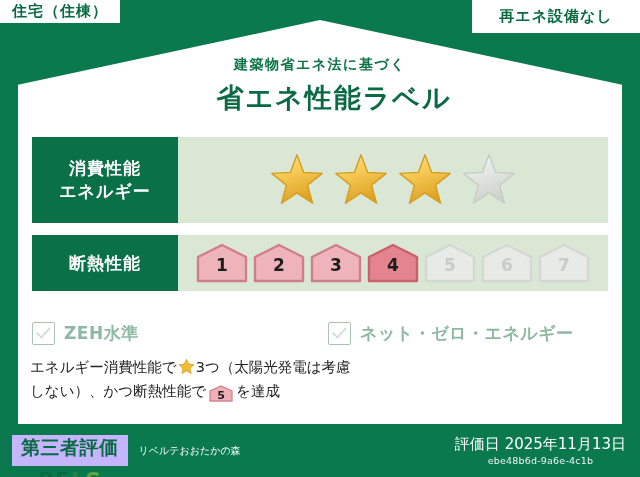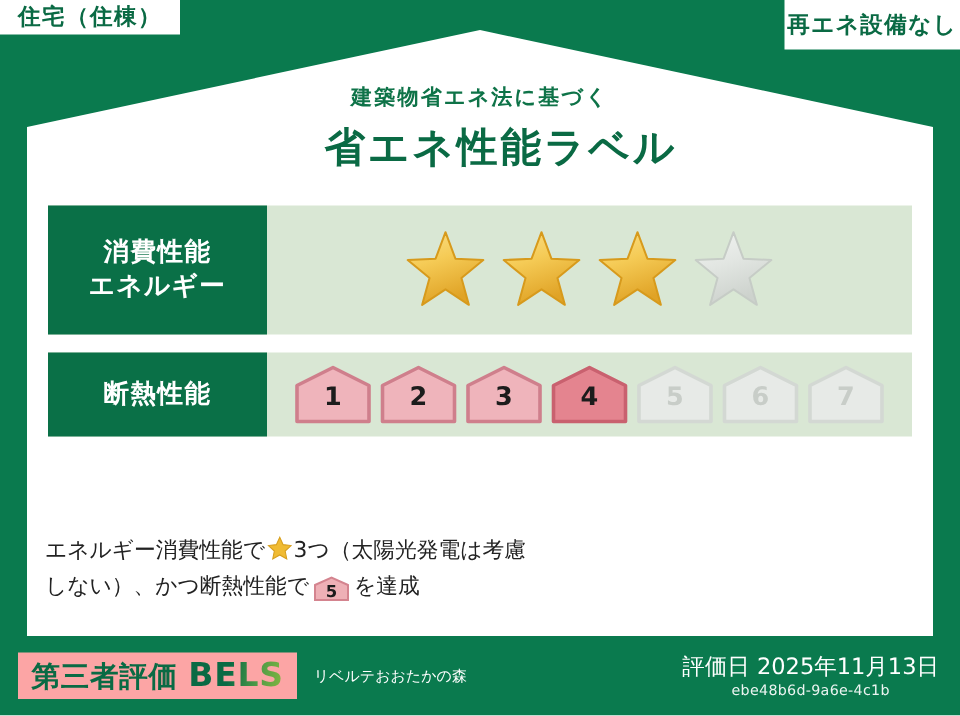--- a/index.html
+++ b/index.html
@@ -37,21 +37,21 @@
     font-weight: bold;
     font-size: 15px;
     letter-spacing: 1px;
     display: flex;
     align-items: center;
     justify-content: center;
     z-index: 5;
     white-space: nowrap;
   }
   .corner-tag.left  { left: 0px;  top: 0px; width: 120px; height: 23px; }
-  .corner-tag.right { right: 0px; top: 0px; width: 117px; height: 33px; }
+  .corner-tag.right { right: 0px; top: 0px; width: 168px; height: 33px; }
 
   
   .heading {
     position: absolute;
     left: 0; right: 0; top: 56px;
     text-align: center;
     z-index: 4;
   }
   .heading .sub {
     color: #0e7348;
@@ -202,26 +202,27 @@
     position: absolute;
     left: 0; right: 0;
     bottom: 0;
     height: 53px;
     z-index: 6;
     display: flex;
     align-items: center;
   }
   .bels-badge {
     margin-left: 12px;
-    background: #fca5a5;
+    background: #c4b5fd;
     height: 31px;
     padding: 0 9px;
     display: flex;
     align-items: center;
     gap: 7px;
+    flex-direction: column;
   }
   .bels-badge .third {
     color: #0a6a44;
     font-size: 19px;
     font-weight: bold;
     letter-spacing: 0.5px;
   }
   .bels-badge .bels {
     font-size: 22px;
     font-weight: bold;
@@ -364,20 +365,38 @@
                 <polygon points="2,38 2,14 26,2 50,14 50,38" fill="#e7eae7" stroke="#d3d8d3" stroke-width="2.4" stroke-linejoin="round"></polygon>
               </svg>
               <span>7</span>
             </div>
           </div>
       </div>
     </div>
 
   </div>
 
+  <div class="criteria" id="criteria-container">
+      <div class="criterion zeh">
+        <span class="chk">
+          <svg viewBox="0 0 15 13">
+            <path d="M1.5 6.6 L5.4 10.4 L13.3 1.8" fill="none" stroke="#cfe0d5" stroke-width="2.2" stroke-linecap="round" stroke-linejoin="round" stroke-dasharray="2.6 2.2"></path>
+          </svg>
+        </span>
+        <span class="ctext">ZEH水準</span>
+      </div>
+      <div class="criterion nze">
+        <span class="chk">
+          <svg viewBox="0 0 15 13">
+            <path d="M1.5 6.6 L5.4 10.4 L13.3 1.8" fill="none" stroke="#cfe0d5" stroke-width="2.2" stroke-linecap="round" stroke-linejoin="round" stroke-dasharray="2.6 2.2"></path>
+          </svg>
+        </span>
+        <span class="ctext">ネット・ゼロ・エネルギー</span>
+      </div>
+    </div>
 
   <div class="desc">
     <span>エネルギー消費性能で</span><span class="inline-star"><svg viewBox="0 0 24 24">
           <polygon points="12,1.6 15.2,8.6 22.6,9.5 17.1,14.6 18.6,22 12,18.3 5.4,22 6.9,14.6 1.4,9.5 8.8,8.6" fill="#f0bb33" stroke="#d79f1e" stroke-width="1"></polygon>
         </svg></span><span>3つ（太陽光発電は考慮しない）、かつ断熱性能で</span><span class="mini-grade"><svg viewBox="0 0 24 17" preserveAspectRatio="none">
           <polygon points="1,16 1,6 12,1 23,6 23,16" fill="#eeb0b6" stroke="#d4848f" stroke-width="1.3"></polygon>
         </svg><b>5</b></span><span>を達成</span>
   </div>
 
   <div class="footer">

